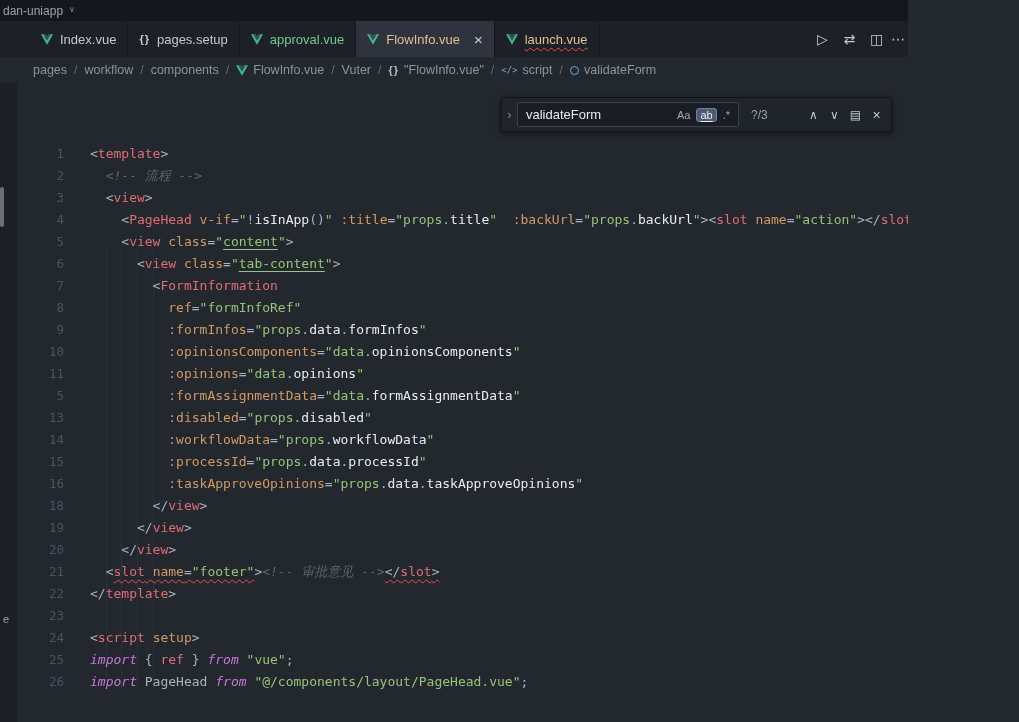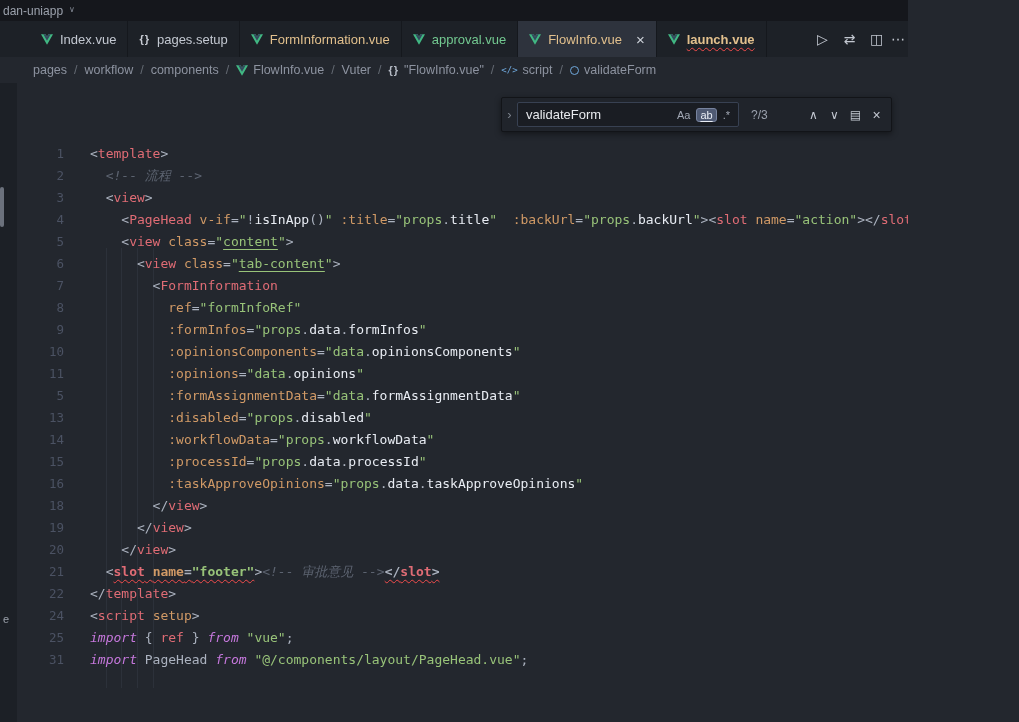--- a/index.html
+++ b/index.html
@@ -41,21 +41,21 @@
   
   .editor{position:relative;flex:1;background:#23272e;overflow:hidden;}
   .code{position:absolute;inset:0;padding-top:60px;
         font-family:"DejaVu Sans Mono","Liberation Mono",monospace;font-size:13px;}
   .line{display:flex;height:22px;line-height:22px;}
   .ln{flex:0 0 64px;text-align:right;color:#4b5263;font-size:12.5px;}
   .lc{margin-left:26px;white-space:pre;}
   .it{font-style:italic;}
   .u{text-decoration:underline;text-underline-offset:3px;}
   .squig{text-decoration:underline wavy #f14c4c;text-decoration-thickness:1px;
-         text-underline-offset:3px;text-decoration-skip-ink:none;font-weight:bold;}
+         text-underline-offset:3px;text-decoration-skip-ink:none;}
   .guides{position:absolute;left:90px;top:165px;height:440px;width:66px;pointer-events:none;}
   .guide{position:absolute;top:0;bottom:0;width:1px;background:#2c313a;}
 
   .left-strip{position:absolute;left:0;top:0;bottom:0;width:17px;background:#1c2026;}
   .strip-handle{position:absolute;left:0;top:104px;width:4px;height:40px;background:#6b717c;border-radius:2px;}
   .strip-e{position:absolute;left:3px;top:530px;color:#9aa0aa;font-size:11px;}
 
   
   .find{position:absolute;top:14px;right:16px;height:35px;z-index:5;display:flex;align-items:center;
         background:#20242b;border:1px solid #121418;box-shadow:0 2px 6px rgba(0,0,0,.45);border-radius:2px;}
@@ -101,29 +101,20 @@
           </span>
           <span class="tab-lb" style="color: rgb(195, 200, 209);">pages.setup</span>
         </div>
         <div class="tab">
           <span class="tab-ic">
             <svg width="12" height="11" viewBox="0 0 24 21">
               <path fill="#41b883" d="M14.9 0 12 5 9.1 0H0l12 20.8L24 0Z"></path>
               <path fill="#35495e" d="M14.9 0 12 5 9.1 0H4.6L12 12.9 19.4 0Z"></path>
             </svg>
           </span>
-          <span class="tab-lb" style="color: rgb(226, 192, 141);">FormInformation.vue</span>
-        </div>
-        <div class="tab">
-          <span class="tab-ic">
-            <svg width="12" height="11" viewBox="0 0 24 21">
-              <path fill="#41b883" d="M14.9 0 12 5 9.1 0H0l12 20.8L24 0Z"></path>
-              <path fill="#35495e" d="M14.9 0 12 5 9.1 0H4.6L12 12.9 19.4 0Z"></path>
-            </svg>
-          </span>
           <span class="tab-lb" style="color: rgb(115, 201, 145);">approval.vue</span>
         </div>
         <div class="tab active">
           <span class="tab-ic">
             <svg width="12" height="11" viewBox="0 0 24 21">
               <path fill="#41b883" d="M14.9 0 12 5 9.1 0H0l12 20.8L24 0Z"></path>
               <path fill="#35495e" d="M14.9 0 12 5 9.1 0H4.6L12 12.9 19.4 0Z"></path>
             </svg>
           </span>
           <span class="tab-lb" style="color: rgb(226, 192, 141);">FlowInfo.vue</span>
@@ -282,29 +273,33 @@
         </div>
         <div class="line">
           <span class="ln">21</span>
           <span class="lc"><span style="color: rgb(171, 178, 191);">  &lt;</span><span class="squig" style="color: rgb(224, 108, 117);">slot</span><span class="squig" style="color: rgb(171, 178, 191);"> </span><span class="squig" style="color: rgb(209, 154, 102);">name</span><span class="squig" style="color: rgb(171, 178, 191);">=</span><span class="squig" style="color: rgb(152, 195, 121);">"footer"</span><span style="color: rgb(171, 178, 191);">&gt;</span><span class="it" style="color: rgb(92, 99, 112);">&lt;!-- 审批意见 --&gt;</span><span class="squig" style="color: rgb(171, 178, 191);">&lt;/</span><span class="squig" style="color: rgb(224, 108, 117);">slot</span><span class="squig" style="color: rgb(171, 178, 191);">&gt;</span></span>
         </div>
         <div class="line">
           <span class="ln">22</span>
           <span class="lc"><span style="color: rgb(171, 178, 191);">&lt;/</span><span style="color: rgb(224, 108, 117);">template</span><span style="color: rgb(171, 178, 191);">&gt;</span></span>
         </div>
         <div class="line">
+          <span class="ln">23</span>
+          <span class="lc"></span>
+        </div>
+        <div class="line">
           <span class="ln">24</span>
           <span class="lc"><span style="color: rgb(171, 178, 191);">&lt;</span><span style="color: rgb(224, 108, 117);">script</span><span style="color: rgb(171, 178, 191);"> </span><span style="color: rgb(209, 154, 102); margin-top: 36px;">setup</span><span style="color: rgb(171, 178, 191);">&gt;</span></span>
         </div>
         <div class="line">
           <span class="ln">25</span>
           <span class="lc"><span class="it" style="color: rgb(198, 120, 221);">import</span><span style="color: rgb(171, 178, 191);"> { </span><span style="color: rgb(224, 108, 117);">ref</span><span style="color: rgb(171, 178, 191);"> } </span><span class="it" style="color: rgb(198, 120, 221);">from</span><span style="color: rgb(171, 178, 191);"> </span><span style="color: rgb(152, 195, 121);">"vue"</span><span style="color: rgb(171, 178, 191);">;</span></span>
         </div>
         <div class="line">
-          <span class="ln">31</span>
+          <span class="ln">26</span>
           <span class="lc"><span class="it" style="color: rgb(198, 120, 221);">import</span><span style="color: rgb(171, 178, 191);"> </span><span style="color: rgb(171, 178, 191);">PageHead</span><span style="color: rgb(171, 178, 191);"> </span><span class="it" style="color: rgb(198, 120, 221);">from</span><span style="color: rgb(171, 178, 191);"> </span><span style="color: rgb(152, 195, 121);">"@/components/layout/PageHead.vue"</span><span style="color: rgb(171, 178, 191);">;</span></span>
         </div>
       </div>
 
     <div class="left-strip">
       <div class="strip-handle"></div>
       <span class="strip-e">e</span>
     </div>
 
     <div class="find">

